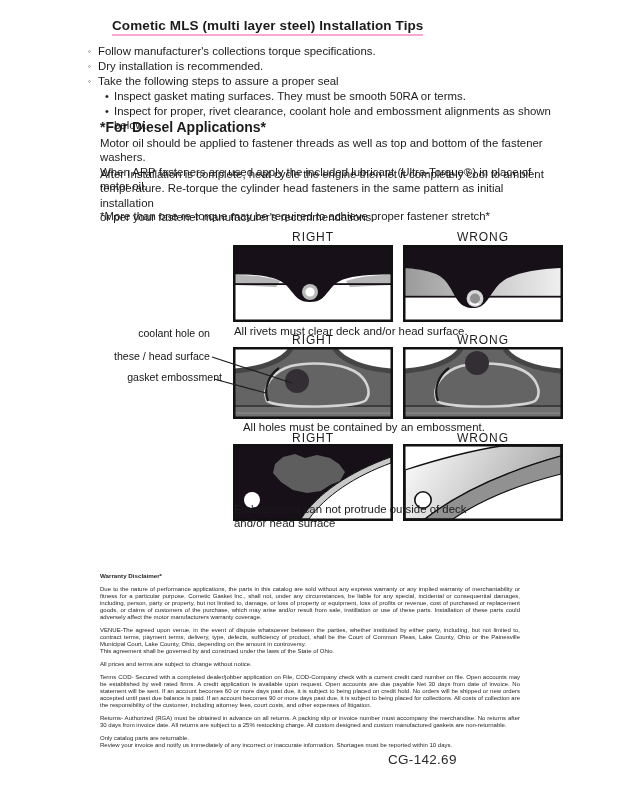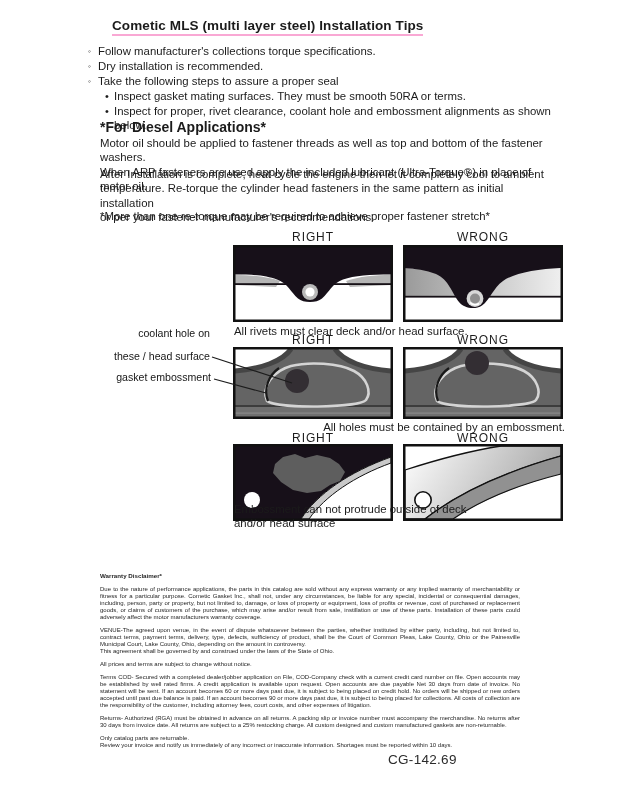--- a/index.html
+++ b/index.html
@@ -109,21 +109,21 @@
     <rect x="1.25" y="1.25" width="157.5" height="74.5" fill="none" stroke="#111111" stroke-width="2.5"></rect>
   </svg>
 
   <div class="abs caption" style="left:234px;top:325px;">All rivets must clear deck and/or head surface.</div>
 
   <div class="abs dg-label" style="left:233px;top:333px;">RIGHT</div>
   <div class="abs dg-label" style="left:403px;top:333px;">WRONG</div>
 
   <div class="abs callout" style="left:100px;top:328px;width:110px;">coolant hole on</div>
   <div class="abs callout" style="left:88px;top:351px;width:122px;">these / head surface</div>
-  <div class="abs callout" style="left:88px;top:372px;width:123px;">gasket embossment</div>
+  <div class="abs callout" style="left:99px;top:372px;width:123px;">gasket embossment</div>
 
   <svg class="abs" style="left:233px;top:347px;" width="160" height="72" viewBox="0 0 160 72">
     <rect x="0" y="0" width="160" height="72" fill="#ffffff"></rect>
     <rect x="2" y="2" width="156" height="68" fill="#646464"></rect>
     <path d="M2,2 L58,2 C50,14 28,22 2,24 Z" fill="#ffffff"></path>
     <path d="M158,2 L102,2 C110,14 132,22 158,24 Z" fill="#ffffff"></path>
     <path d="M58,2 C50,14 28,22 2,24" stroke="#454545" stroke-width="5" fill="none"></path>
     <path d="M102,2 C110,14 132,22 158,24" stroke="#454545" stroke-width="5" fill="none"></path>
     <rect x="2" y="58" width="156" height="2" fill="#3c3c3c"></rect>
     <rect x="2" y="60" width="156" height="10" fill="#707070"></rect>
@@ -143,21 +143,21 @@
     <path d="M102,2 C110,14 132,22 158,24" stroke="#454545" stroke-width="5" fill="none"></path>
     <rect x="2" y="58" width="156" height="2" fill="#3c3c3c"></rect>
     <rect x="2" y="60" width="156" height="10" fill="#707070"></rect>
     <rect x="2" y="65.5" width="156" height="1.2" fill="#8a8a8a"></rect>
     <path d="M34,54 C28,40 40,24 58,19 C76,14.5 106,16 121,24 C134,31 139,45 133,53 C126,61 44,62 34,54 Z" fill="none" stroke="#d4d4d4" stroke-width="2.6"></path>
     <path d="M46,21 C36,28 30,42 35,54" stroke="#191919" stroke-width="2.2" fill="none"></path>
     <circle cx="74" cy="16" r="12" fill="#332e33"></circle>
     <rect x="1.25" y="1.25" width="157.5" height="69.5" fill="none" stroke="#111111" stroke-width="2.5"></rect>
   </svg>
 
-  <div class="abs caption" style="left:233px;top:421px;width:332px;text-align:right;">All holes must be contained by an embossment.</div>
+  <div class="abs caption" style="left:243px;top:421px;width:332px;text-align:left;">All holes must be contained by an embossment.</div>
 
   <div class="abs dg-label" style="left:233px;top:431px;">RIGHT</div>
   <div class="abs dg-label" style="left:403px;top:431px;">WRONG</div>
 
   <svg class="abs" style="left:233px;top:444px;" width="160" height="77" viewBox="0 0 160 77">
     <rect x="0" y="0" width="160" height="77" fill="#ffffff"></rect>
     <path d="M2,2 H158 V13 C116,28 84,50 68,75 L2,75 Z" fill="#171019"></path>
     <path d="M158,13 C116,28 84,50 68,75 L76,75 C92,52 122,32 158,19 Z" fill="#c9c9c9" stroke="#111111" stroke-width="1"></path>
     <path d="M42,20 L50,13 L62,10 L72,14 L84,11 L97,14 L106,20 L112,28 L107,37 L97,41 L88,47 L74,49 L60,46 L48,38 L40,29 Z" fill="#5e5e5e"></path>
     <circle cx="19" cy="56" r="8" fill="#ffffff"></circle>

